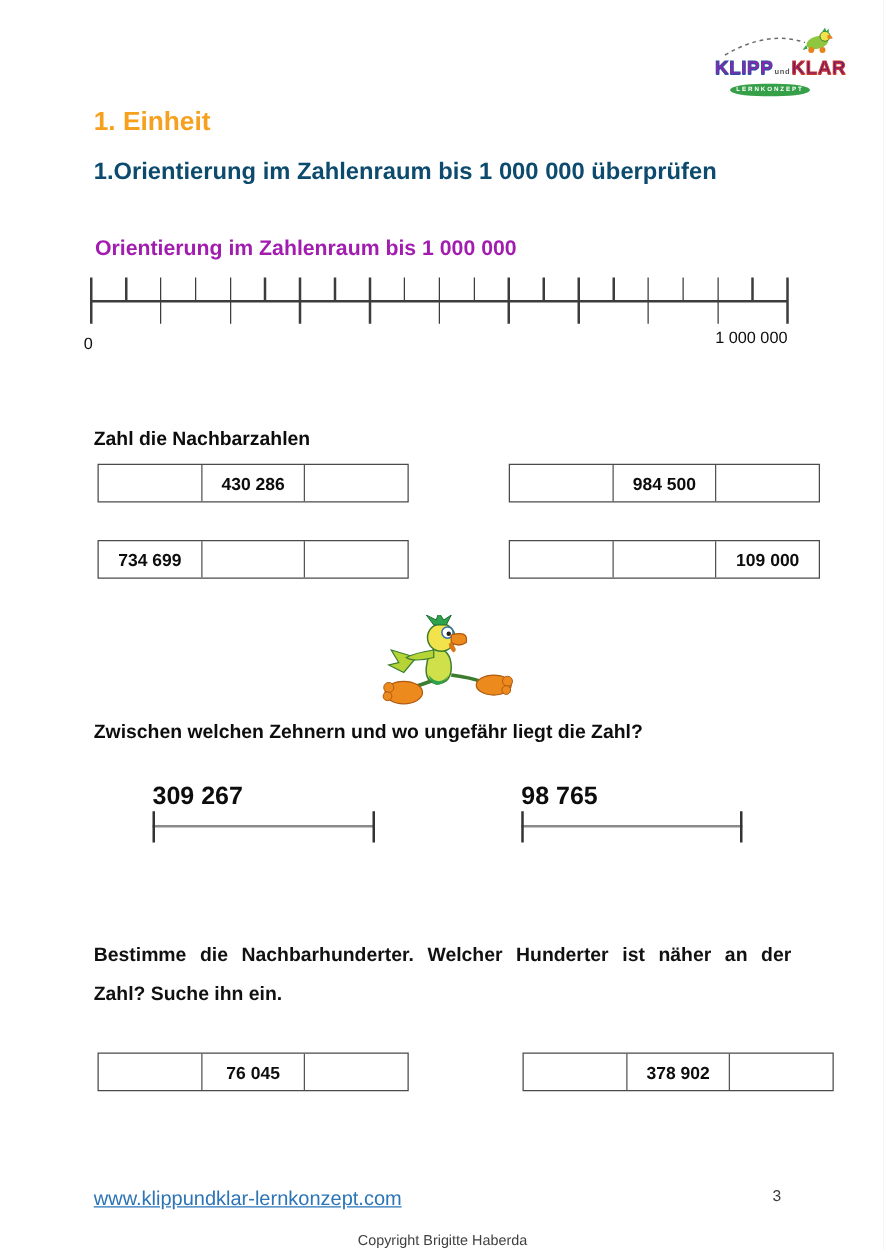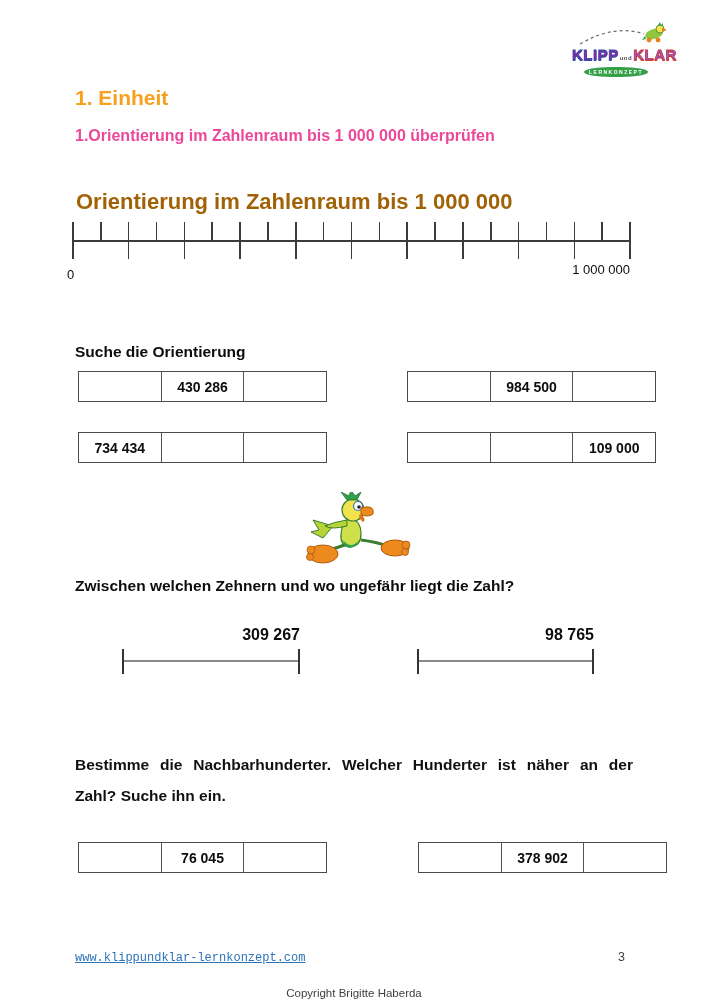--- a/index.html
+++ b/index.html
@@ -9,30 +9,30 @@
     background:#ffffff;
     margin:0 auto;
     font-family:"Liberation Sans","DejaVu Sans",sans-serif;
     color:#111;
     overflow:hidden;
   }
   .abs{position:absolute;}
 
   
   .h-unit{font-size:21px;font-weight:bold;color:#F7A01E;}
-  .h-sub{font-size:16px;font-weight:bold;color:#ec4899;}
-  .h-black{font-size:22px;font-weight:bold;color:#a16207;}
+  .h-sub{font-size:19px;font-weight:bold;color:#0c4a6e;}
+  .h-black{font-size:17px;font-weight:bold;color:#a21caf;}
   .h-section{font-size:15.5px;font-weight:bold;color:#0d0d0d;}
 
   
   .logo{width:100px;height:54px;}
   .logo-word{white-space:nowrap;font-weight:bold;font-size:15px;letter-spacing:0.5px;}
   .logo-klipp{color:#a21caf;-webkit-text-stroke:0.8px #2e4fa3;text-shadow:0 1px 0 #2e4fa3;}
   .logo-und{font-size:6px;color:#555;margin:0 1px;-webkit-text-stroke:0;}
-  .logo-klar{color:#8b5cf6;-webkit-text-stroke:0.8px #d03a2b;text-shadow:0 1px 0 #d03a2b;}
+  .logo-klar{color:#701a75;-webkit-text-stroke:0.8px #d03a2b;text-shadow:0 1px 0 #d03a2b;}
   .logo-ribbon{
     margin:1px auto 0 auto;width:64px;height:10px;background:#35a048;
     border-radius:50% / 60%;color:#fff;font-size:5px;font-weight:bold;
     text-align:center;line-height:10px;letter-spacing:1.5px;
   }
 
   
   .numline{width:557px;height:37px;}
   .nl-line{position:absolute;left:0;top:18px;width:557px;height:1.6px;background:#3c3c3c;}
   .nl-tick{position:absolute;top:0;width:1.6px;background:#3c3c3c;}
@@ -46,28 +46,28 @@
   .ansbox .cell{
     flex:1;display:flex;align-items:center;justify-content:center;
     font-size:14px;font-weight:bold;color:#0d0d0d;border-left:1.2px solid #555;
   }
   .ansbox .cell:first-child{border-left:none;}
 
   
   .seg{height:25px;}
   .seg-line{position:absolute;left:0;right:0;top:11px;height:1.6px;background:#8a8a8a;}
   .seg-tick{position:absolute;top:0;width:1.6px;height:25px;background:#333;}
-  .seg-num{font-size:16px;font-weight:bold;text-align:right;color:#0d0d0d;}
+  .seg-num{font-size:20px;font-weight:bold;text-align:left;color:#0d0d0d;}
 
   
   .just-line1{width:558px;font-size:15.5px;font-weight:bold;text-align:justify;text-align-last:justify;}
   .just-line2{width:558px;font-size:15.5px;font-weight:bold;margin-top:13px;}
 
   
-  .footer-link{font-size:12px;color:#2C74B6;text-decoration:underline;font-family:Liberation Mono, monospace;}
+  .footer-link{font-size:16px;color:#2C74B6;text-decoration:underline;}
   .footer-copy{font-size:11.5px;color:#3f3f3f;}
   .footer-page{font-size:12.5px;color:#3f3f3f;}
 </style>
 </head>
 <body>
 
 <div class="page">
 
   <div class="abs logo" style="left:572px;top:24px;">
     <svg class="abs" style="left:2px;top:-2px;" width="96" height="26" viewBox="0 0 96 26">
@@ -112,34 +112,34 @@
       <div class="nl-tick" style="left: 416.95px; height: 18px;"></div>
       <div class="nl-tick" style="left: 444.8px; height: 37px;"></div>
       <div class="nl-tick" style="left: 472.65px; height: 18px;"></div>
       <div class="nl-tick" style="left: 500.5px; height: 37px;"></div>
       <div class="nl-tick" style="left: 528.35px; height: 18px;"></div>
       <div class="nl-tick" style="left: 556.2px; height: 37px;"></div>
     </div>
   <div class="abs nl-label" style="left:67px;top:267px;">0</div>
   <div class="abs nl-label" style="left:560px;top:262px;width:70px;text-align:right;">1 000 000</div>
 
-  <div class="abs h-section" style="left:75px;top:343px;">Suche die Orientierung</div>
+  <div class="abs h-section" style="left:75px;top:343px;">Zahl die Nachbarzahlen</div>
 
   <div class="abs ansbox" style="left:78px;top:371px;justify-content:space-between;">
       <div class="cell"></div>
       <div class="cell">430 286</div>
       <div class="cell"></div>
     </div>
   <div class="abs ansbox" style="left:407px;top:371px;">
       <div class="cell"></div>
       <div class="cell">984 500</div>
       <div class="cell"></div>
     </div>
   <div class="abs ansbox" style="left:78px;top:432px;">
-      <div class="cell">734 434</div>
+      <div class="cell">734 699</div>
       <div class="cell"></div>
       <div class="cell"></div>
     </div>
   <div class="abs ansbox" style="left:407px;top:432px;">
       <div class="cell"></div>
       <div class="cell"></div>
       <div class="cell">109 000</div>
     </div>
 
   <svg class="abs" style="left:303px;top:492px;" width="110" height="76" viewBox="0 0 110 76">

